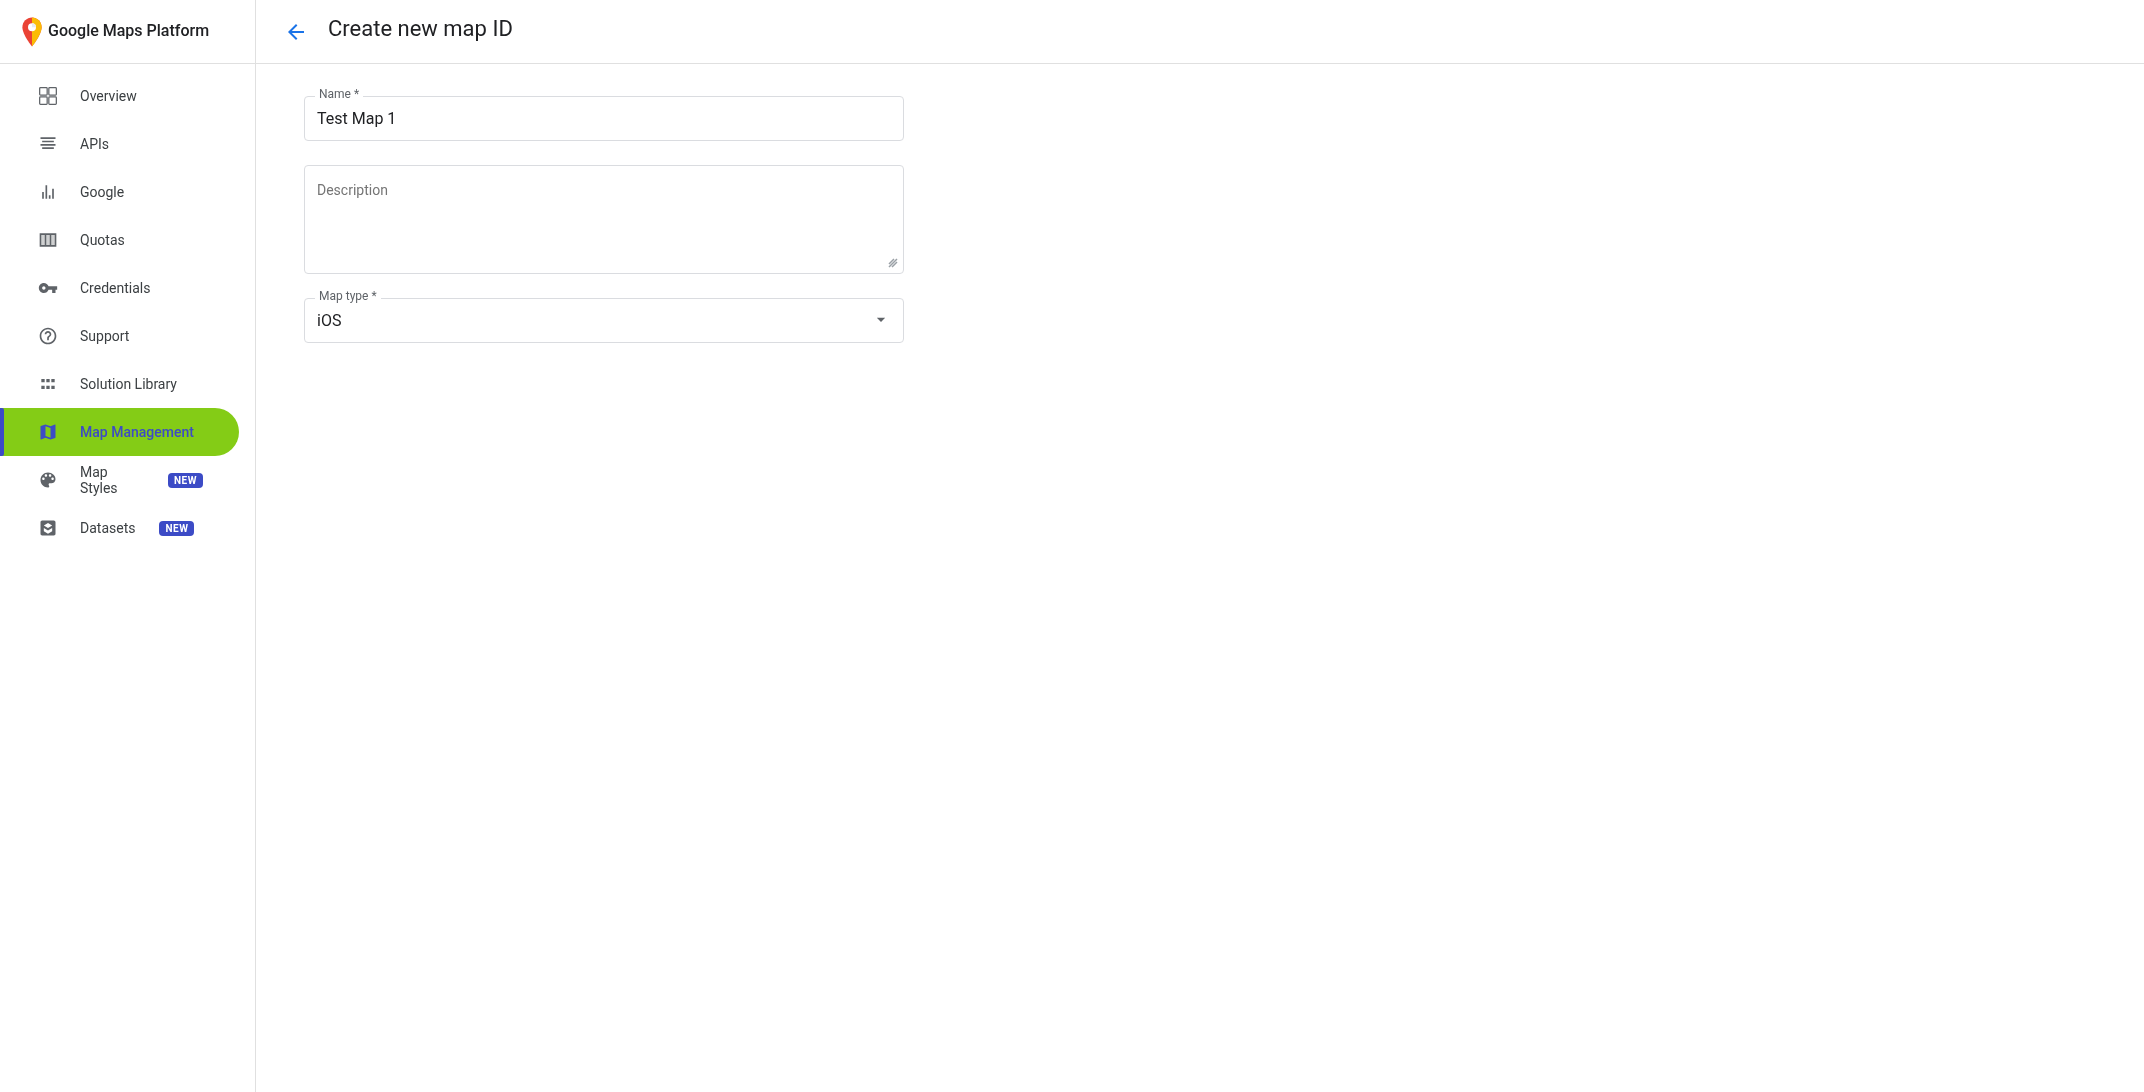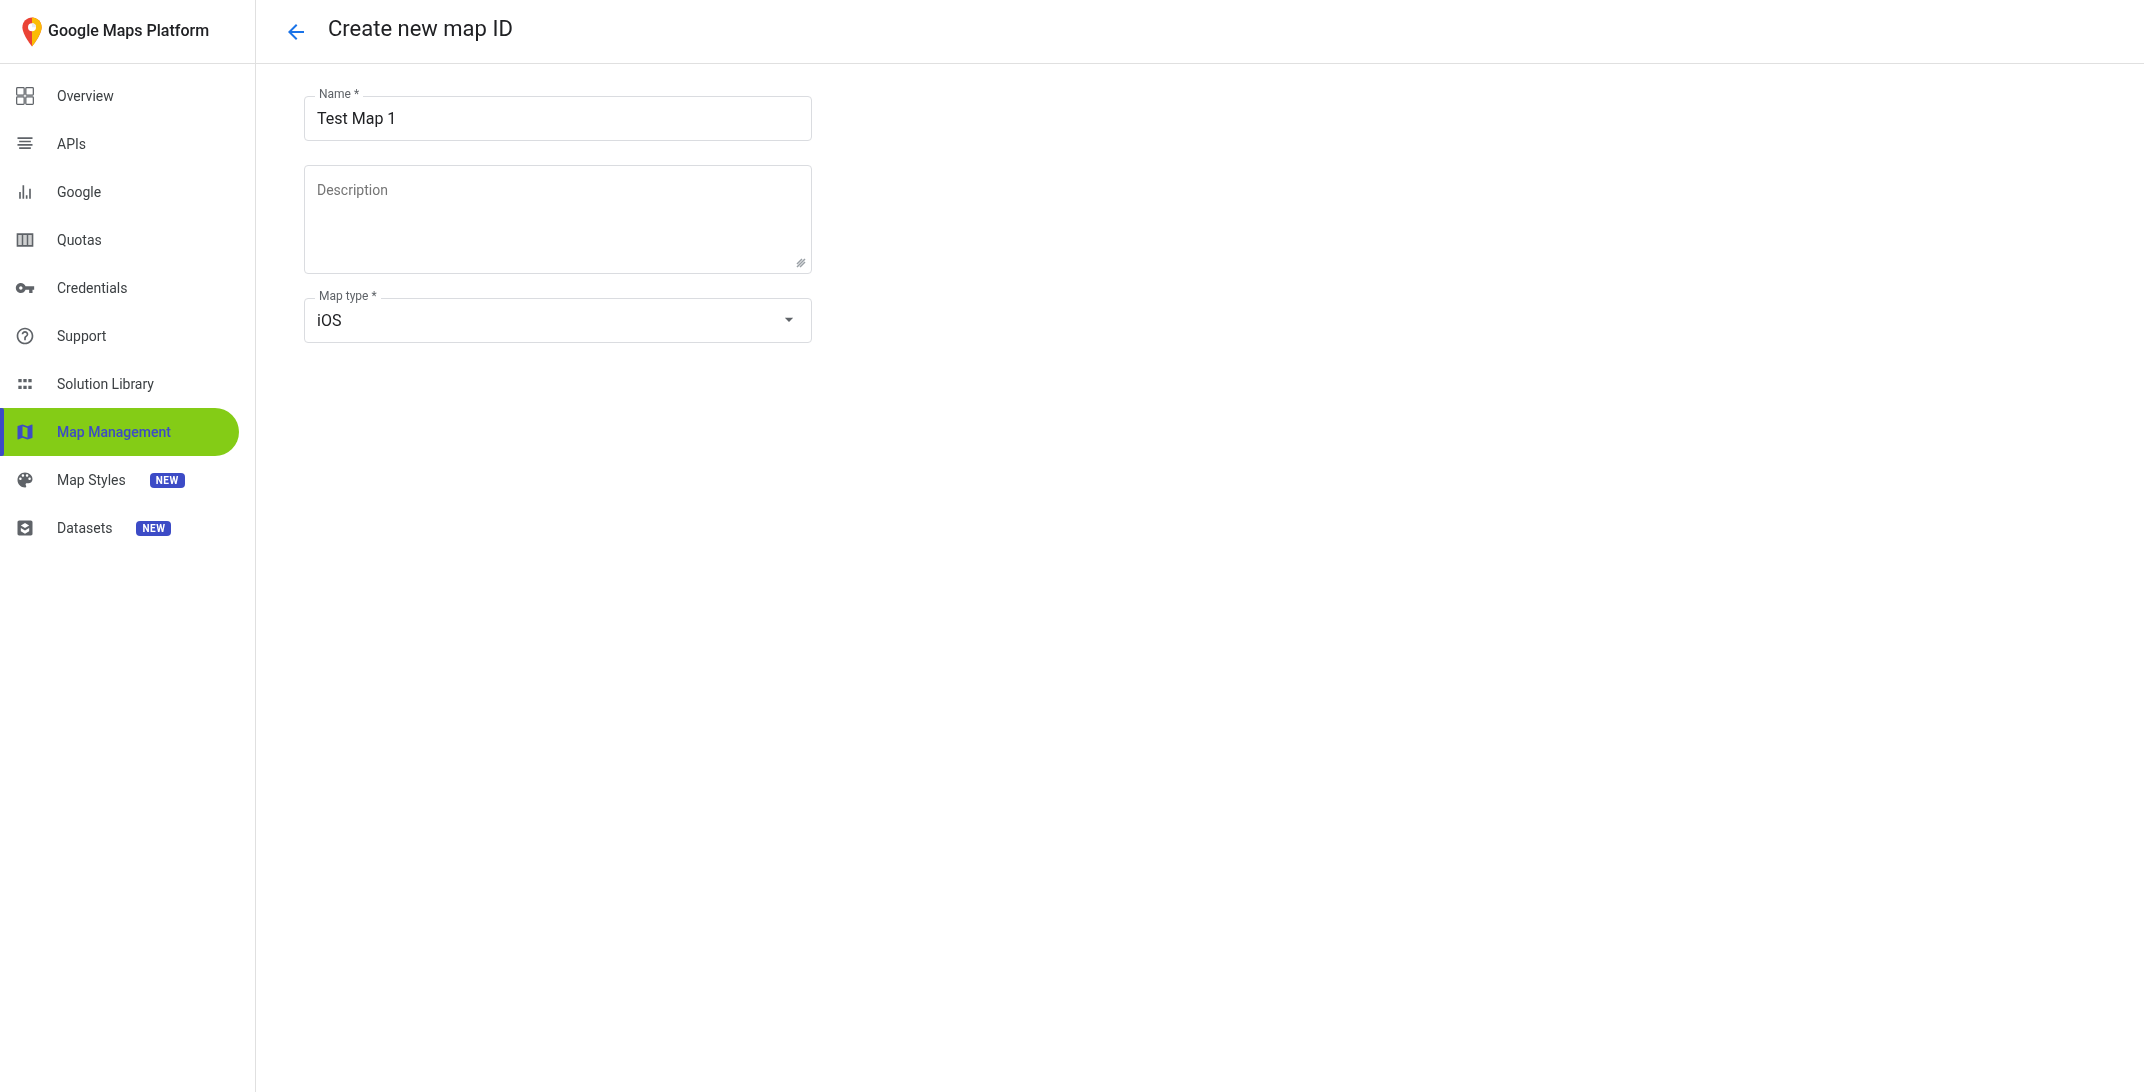--- a/index.html
+++ b/index.html
@@ -53,21 +53,21 @@
     }
 
     .nav-list {
       list-style: none;
       padding: 8px 0;
     }
 
     .nav-item {
       display: flex;
       align-items: center;
-      padding: 12px 13px;
+      padding: 12px 36px;
       cursor: pointer;
       gap: 20px;
       height: 48px;
       position: relative;
       border-radius: 0 24px 24px 0;
       margin-right: 16px;
     }
 
     .nav-item.active {
       background: #84cc16;
@@ -186,21 +186,21 @@
       border: none;
       outline: none;
       font-size: 16px;
       color: #202124;
       padding: 4px 0;
       font-family: inherit;
       background: transparent;
     }
 
     .form-field-wrapper {
-      width: 508px;
+      width: 600px;
     }
 
     .description-field {
       border: 1px solid #dadce0;
       border-radius: 4px;
       padding: 12px;
       position: relative;
     }
 
     .description-field textarea {

